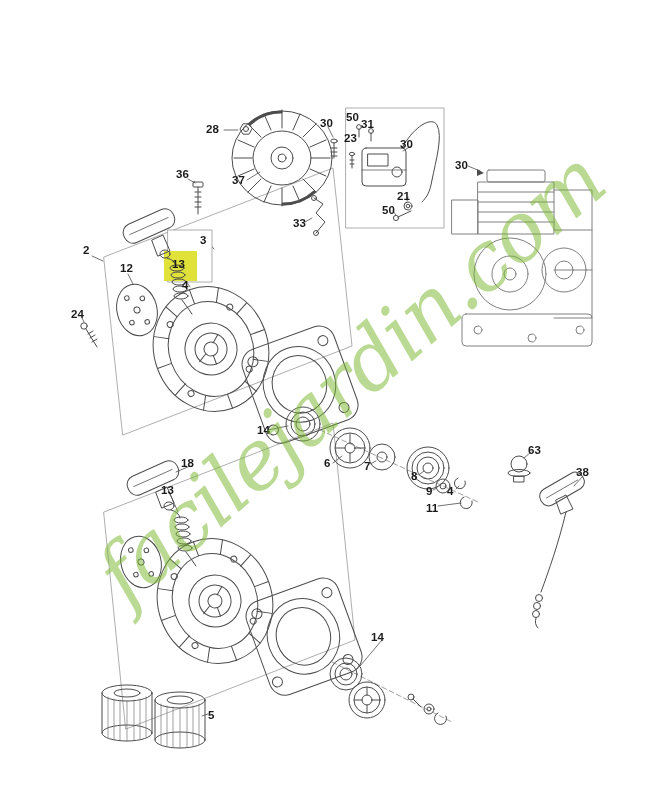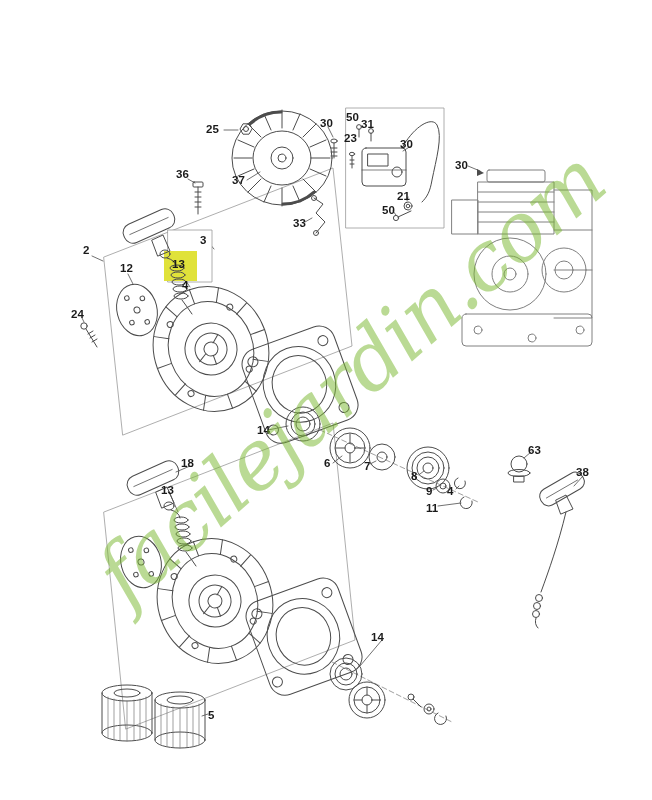--- a/index.html
+++ b/index.html
@@ -331,21 +331,21 @@
 <span class="part-label" style="left:426px;top:486px">9</span>
 <span class="part-label" style="left:447px;top:486px">4</span>
 <span class="part-label" style="left:426px;top:503px">11</span>
 <span class="part-label" style="left:120px;top:263px">12</span>
 <span class="part-label" style="left:172px;top:259px">13</span>
 <span class="part-label" style="left:161px;top:485px">13</span>
 <span class="part-label" style="left:257px;top:425px">14</span>
 <span class="part-label" style="left:371px;top:632px">14</span>
 <span class="part-label" style="left:181px;top:458px">18</span>
 <span class="part-label" style="left:232px;top:175px">37</span>
-<span class="part-label" style="left:206px;top:124px">25</span>
+<span class="part-label" style="left:206px;top:124px">28</span>
 <span class="part-label" style="left:455px;top:160px">30</span>
 <span class="part-label" style="left:382px;top:205px">50</span>
 <span class="part-label" style="left:397px;top:191px">21</span>
 <span class="part-label" style="left:400px;top:139px">30</span>
 <span class="part-label" style="left:361px;top:119px">31</span>
 <span class="part-label" style="left:346px;top:112px">50</span>
 <span class="part-label" style="left:293px;top:218px">33</span>
 <span class="part-label" style="left:344px;top:133px">23</span>
 <span class="part-label" style="left:320px;top:118px">30</span>
 <span class="part-label" style="left:176px;top:169px">36</span>

